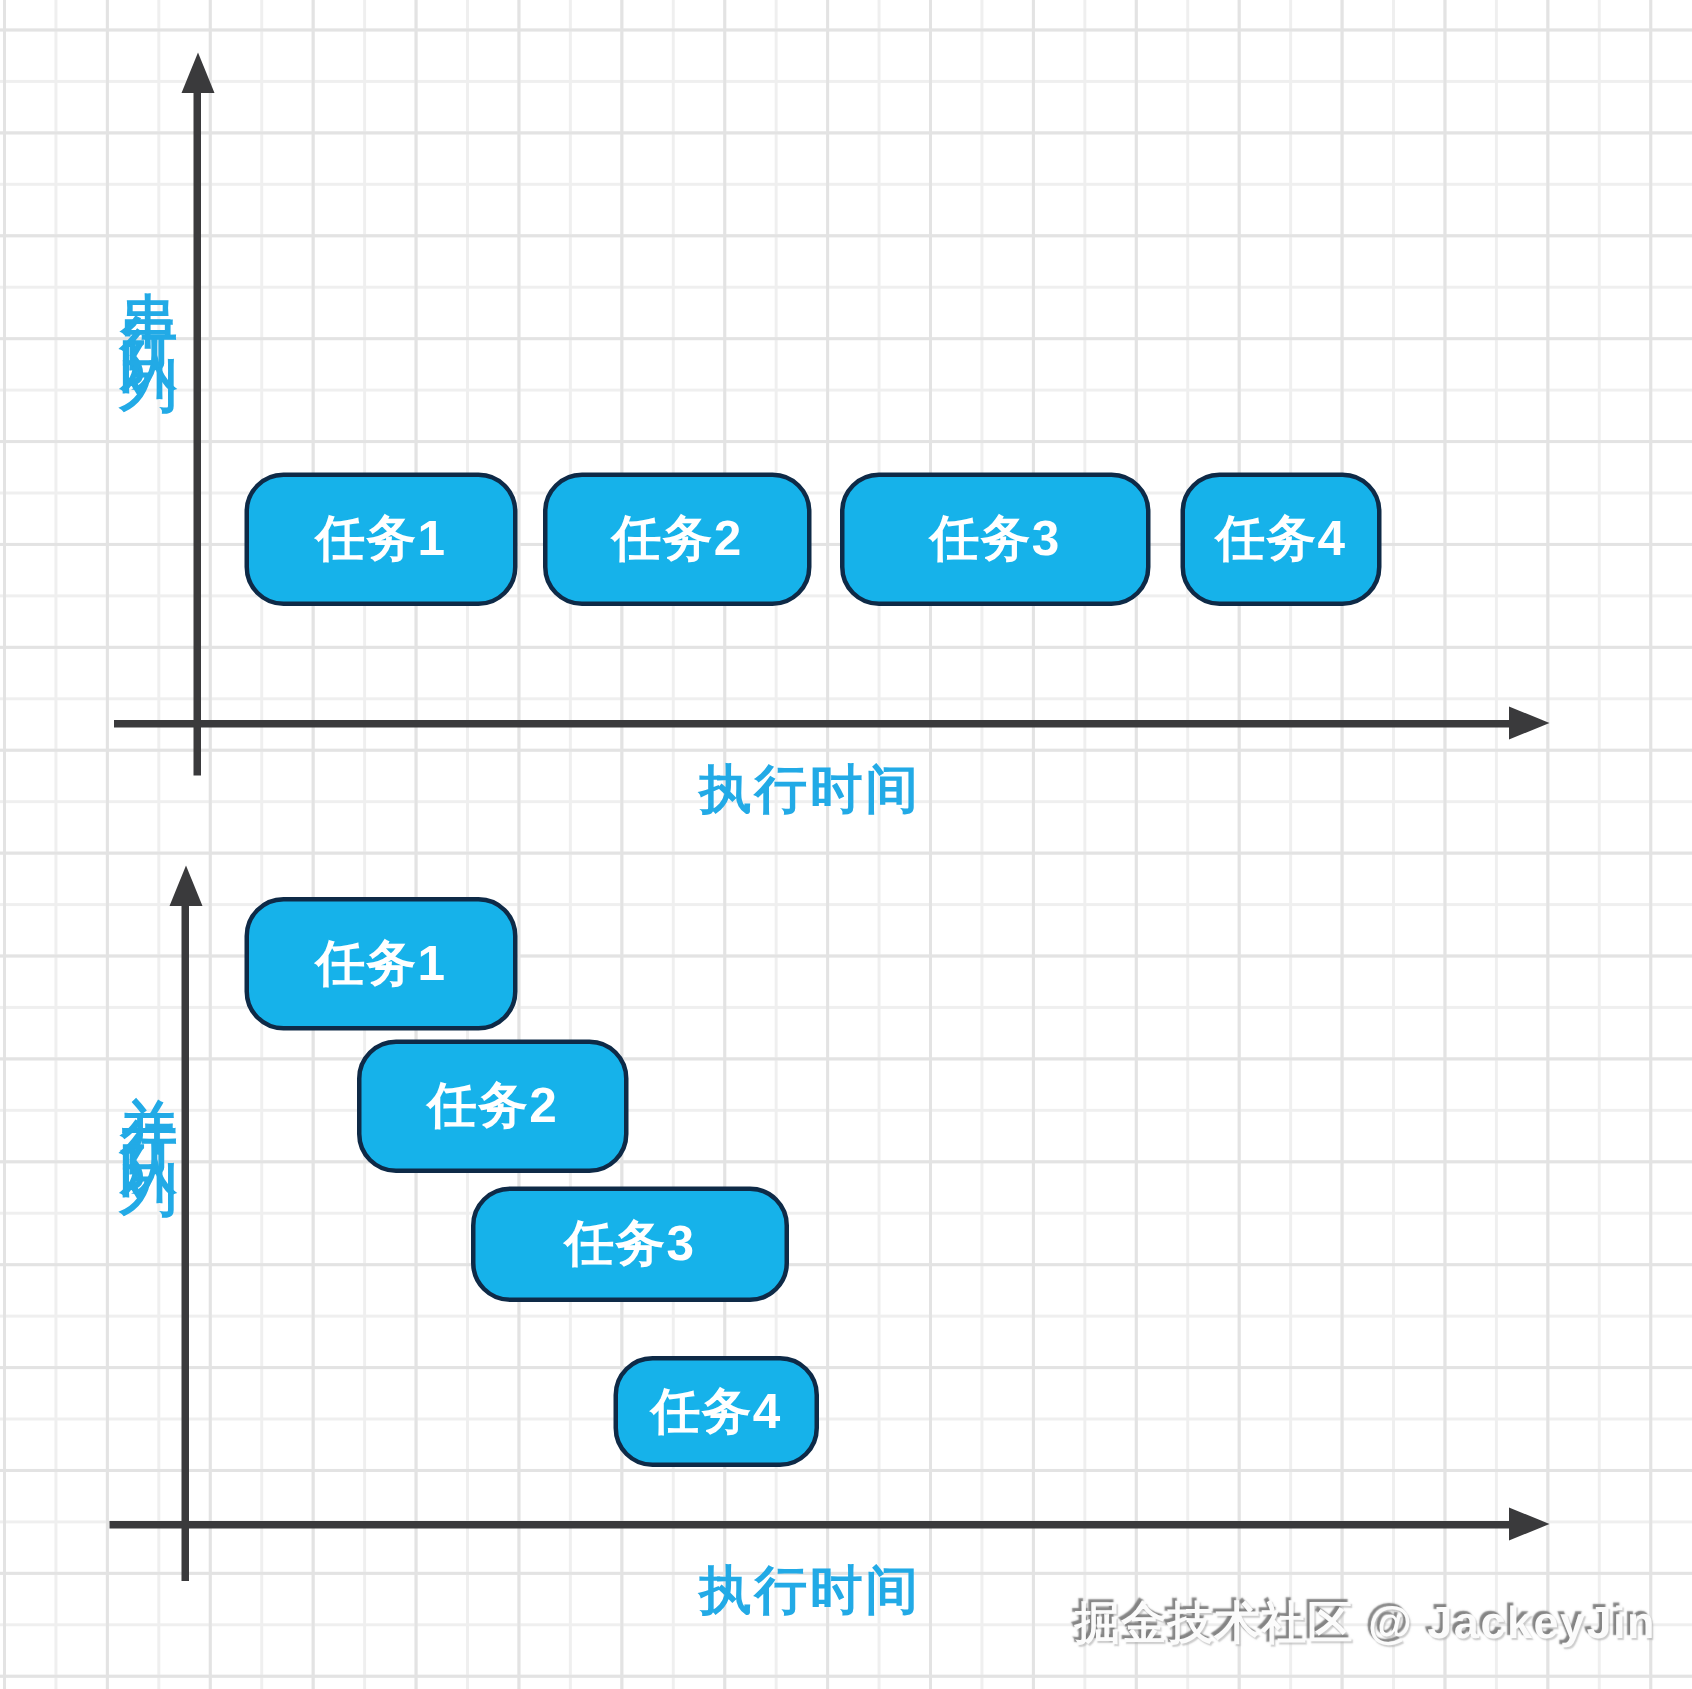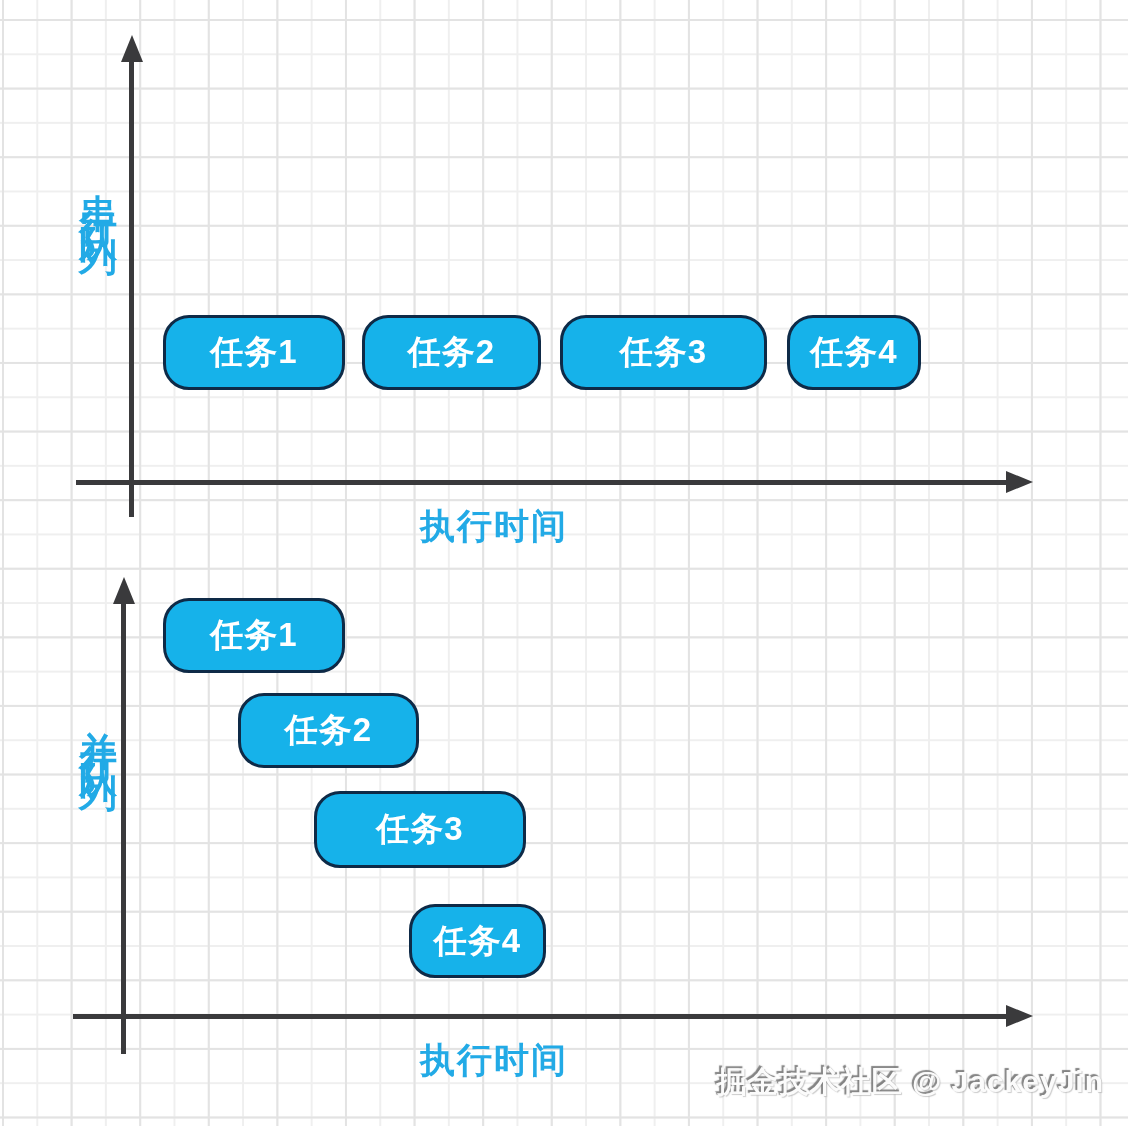--- a/index.html
+++ b/index.html
@@ -31,38 +31,38 @@
   .arrow-right {
     position: absolute; width: 0; height: 0;
     border-top: 11px solid transparent; border-bottom: 11px solid transparent;
     border-left: 27px solid #3a3a3c;
   }
 
   
   .task-box {
     position: absolute;
     box-sizing: border-box;
-    height: 75px;
+    height: 89px;
     background: #16b2ea;
     border: 3px solid #0e2a47;
     border-radius: 26px;
     color: #ffffff;
     font-size: 33px;
     font-weight: bold;
     display: flex;
     align-items: center;
     justify-content: center;
     letter-spacing: 1px;
   }
 
   
   .x-axis-label {
     position: absolute;
     width: 240px;
-    text-align: left;
+    text-align: center;
     color: #22aae6;
     font-size: 35px;
     font-weight: bold;
     letter-spacing: 2px;
   }
   .y-axis-label {
     position: absolute;
     color: #22aae6;
     font-size: 38px;
     font-weight: bold;

